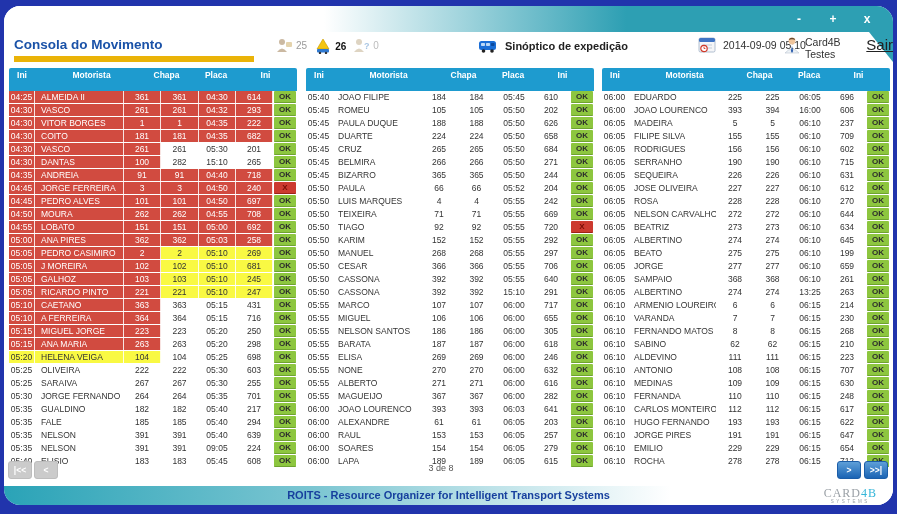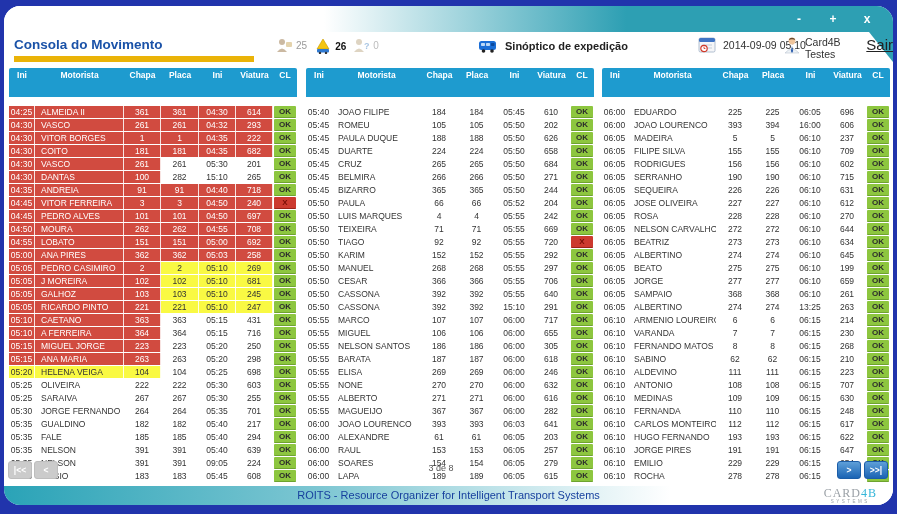--- a/index.html
+++ b/index.html
@@ -42,24 +42,24 @@
   .datebox{position:absolute;left:694px;top:4px;display:flex;align-items:center;gap:6px;}
   .datebox .lbl{font-size:10.5px;color:#333;}
   .userbox{position:absolute;left:780px;top:4px;display:flex;align-items:flex-start;gap:5px;}
   .userbox .lbl{font-size:10.5px;color:#333;}
   .logout{font-size:15px;color:#222;text-decoration:underline;margin-left:8px;cursor:pointer;}
   
   .panels{position:absolute;left:0;top:62px;right:0;height:392px;}
   .panel{position:absolute;top:0;width:288px;}
   .panel.p0{left:5px;}  .panel.p1{left:302px;}  .panel.p2{left:598px;}
   .thead{display:grid;grid-template-columns:26px 89px 37px 38px 37px 37px 24px;
-    background:#1e9bcf;border-radius:2px 2px 0 0;height:29px;}
+    background:#1e9bcf;border-radius:2px 2px 0 0;height:23px;gap:12px;}
   .th{color:#fff;font-size:8.5px;font-weight:bold;text-align:center;line-height:15px;
     overflow:hidden;white-space:nowrap;}
-  .tbody{background:#fef9c3;margin-top:9px;}
+  .tbody{background:#fef9c3;}
   .tr{display:grid;grid-template-columns:26px 89px 37px 38px 37px 37px 24px;
     height:12px;border-bottom:1px solid #fff;}
   .td{font-size:8.5px;line-height:12px;text-align:center;overflow:hidden;white-space:nowrap;
     border-right:1px solid rgba(255,255,255,.85);}
   .td.c1{text-align:left;padding-left:6px;}
   
   .bg-r .td{background:#d14b40;color:#fff;}
   .bg-w .td{background:#ffffff;color:#333;}
   .bg-y .td{background:#f9f943;color:#333;}
   
@@ -79,21 +79,21 @@
   .pgbtn.blue{background:linear-gradient(180deg,#5e9fd8,#1b64b4);border:1px solid #1b5da8;}
   .pg-first{left:4px;} .pg-prev{left:30px;}
   .pg-next{right:32px;} .pg-last{right:5px;}
   .pg-label{position:absolute;left:0;right:15px;top:2px;text-align:center;font-size:9px;color:#555;}
   
   .footerbar{
     position:absolute;left:0;right:0;top:480px;height:19px;
     background:linear-gradient(90deg,#2aa3b7 0%,#7cc6d2 35%,#ffffff 75%,#ffffff 100%);
   }
   .footer-caption{position:absolute;left:0;right:0;top:3px;text-align:center;
-    font-size:11px;font-weight:normal;color:#17409e;}
+    font-size:11px;font-weight:bold;color:#17409e;}
   .logo{position:absolute;right:16px;top:1px;text-align:center;line-height:1;}
   .logo-main{font-size:12px;letter-spacing:1px;color:#9aa0a6;font-family:Liberation Serif, serif;}
   .logo-main b{color:#35b6d9;font-weight:normal;}
   .logo-sub{font-size:4.5px;letter-spacing:2.5px;color:#9aa0a6;margin-top:1px;}
   .icon{display:inline-block;line-height:0;}
 </style>
 </head>
 <body>
 
 <div class="window">
@@ -271,21 +271,21 @@
             <div class="td c2">91</div>
             <div class="td c3">91</div>
             <div class="td c4">04:40</div>
             <div class="td c5">718</div>
             <div class="td cl">
               <span class="clb ok">OK</span>
             </div>
           </div>
           <div class="tr bg-r">
             <div class="td c0">04:45</div>
-            <div class="td c1">VITOR FERREIRA</div>
+            <div class="td c1">JORGE FERREIRA</div>
             <div class="td c2">3</div>
             <div class="td c3">3</div>
             <div class="td c4">04:50</div>
             <div class="td c5">240</div>
             <div class="td cl">
               <span class="clb x">X</span>
             </div>
           </div>
           <div class="tr bg-r">
             <div class="td c0">04:45</div>

